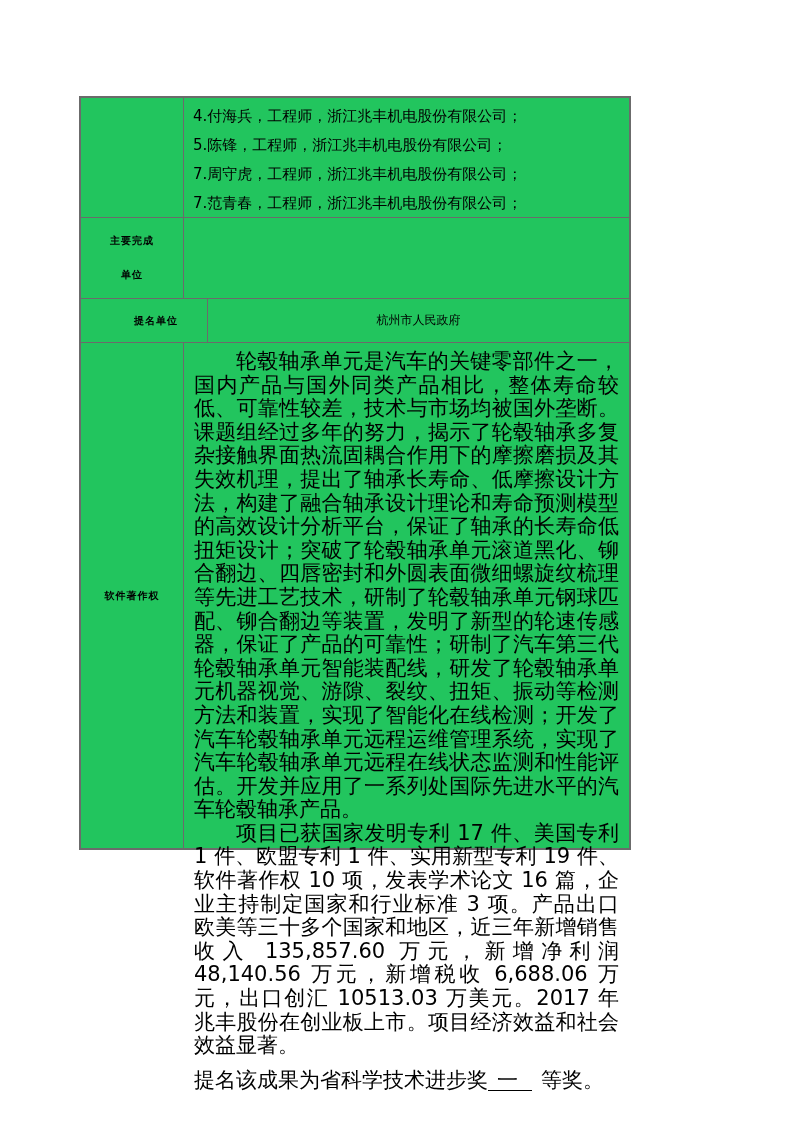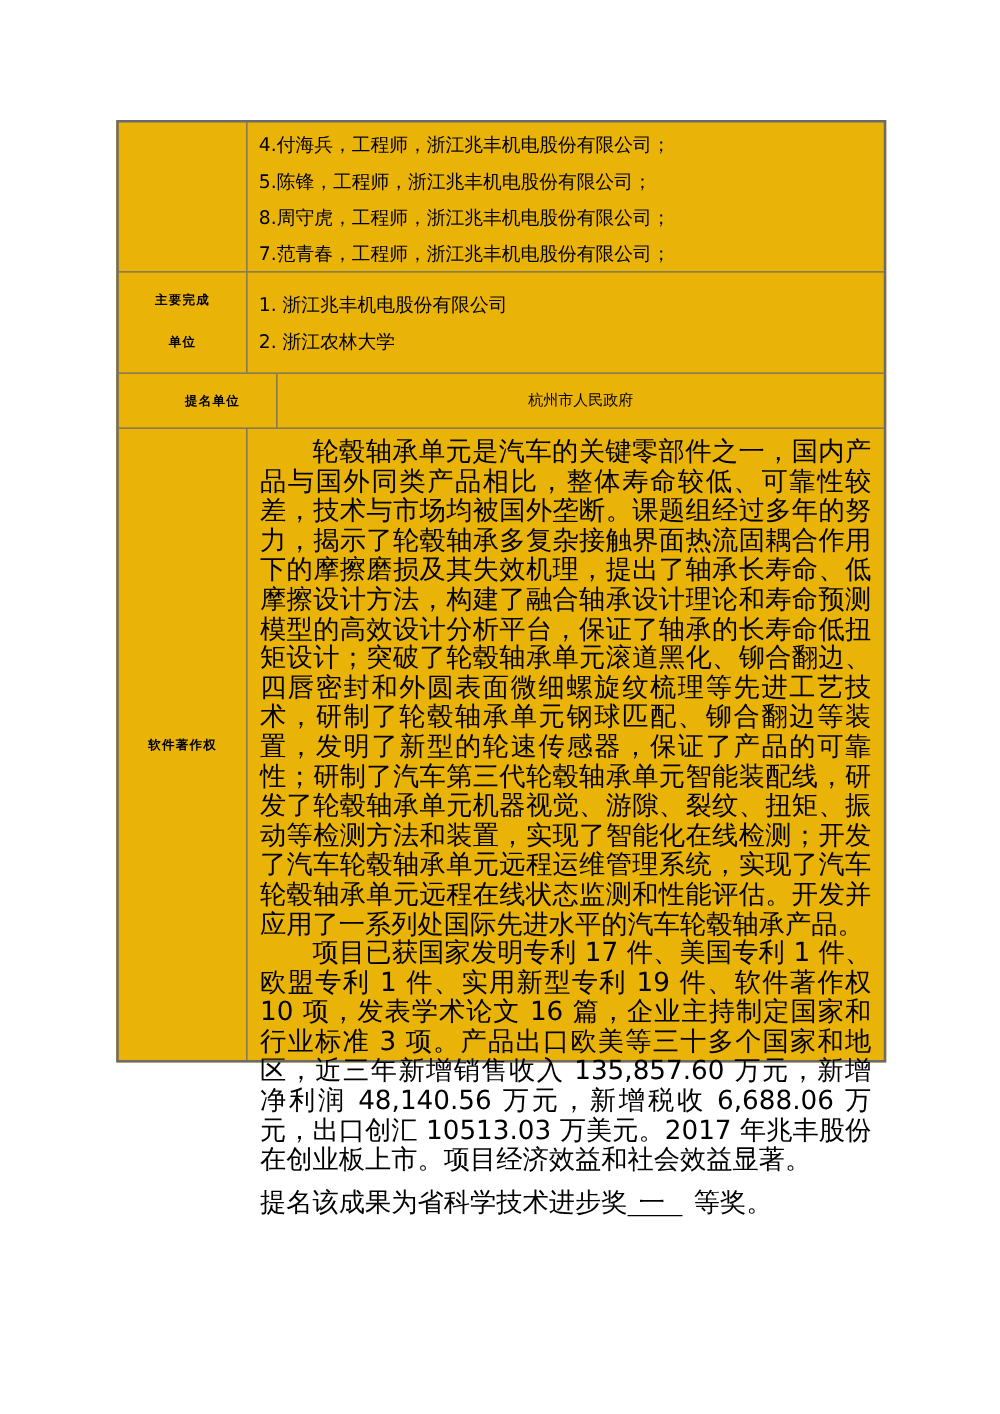--- a/index.html
+++ b/index.html
@@ -11,24 +11,24 @@
     color: #000000;
   }
   .page {
     position: relative;
     width: 800px; height: 1131px;
     background: #ffffff;
     overflow: hidden;
   }
   .award-table {
     position: absolute;
-    left: 93px; top: 96px;
-    width: 616px;
+    left: 79px; top: 96px;
+    width: 552px;
     border: 2px solid #6b6b6b;
-    background: #eab308;
+    background: #22c55e;
   }
   .row {
     display: flex;
     border-bottom: 1px solid #6b6b6b;
   }
   .row:last-child { border-bottom: none; }
   .label-cell {
     flex: 0 0 103px;
     width: 103px;
     border-right: 1px solid #6b6b6b;
@@ -112,33 +112,29 @@
 <body>
 
 <div class="page">
   <div class="award-table">
 
     <div class="row row-completers">
       <div class="label-cell"></div>
       <div class="content-cell">
         <p>4.付海兵，工程师，浙江兆丰机电股份有限公司；</p>
         <p>5.陈锋，工程师，浙江兆丰机电股份有限公司；</p>
-        <p>8.周守虎，工程师，浙江兆丰机电股份有限公司；</p>
+        <p>7.周守虎，工程师，浙江兆丰机电股份有限公司；</p>
         <p>7.范青春，工程师，浙江兆丰机电股份有限公司；</p>
       </div>
     </div>
 
     <div class="row row-units">
       <div class="label-cell">
         <span>主要完成</span>
         <span>单位</span>
-      </div>
-      <div class="content-cell">
-        <p>1. 浙江兆丰机电股份有限公司</p>
-        <p>2. 浙江农林大学</p>
       </div>
     </div>
 
     <div class="row row-nominator">
       <div class="label-cell">提名单位</div>
       <div class="content-cell">杭州市人民政府</div>
     </div>
 
     <div class="row row-opinion">
       <div class="label-cell">软件著作权</div>

